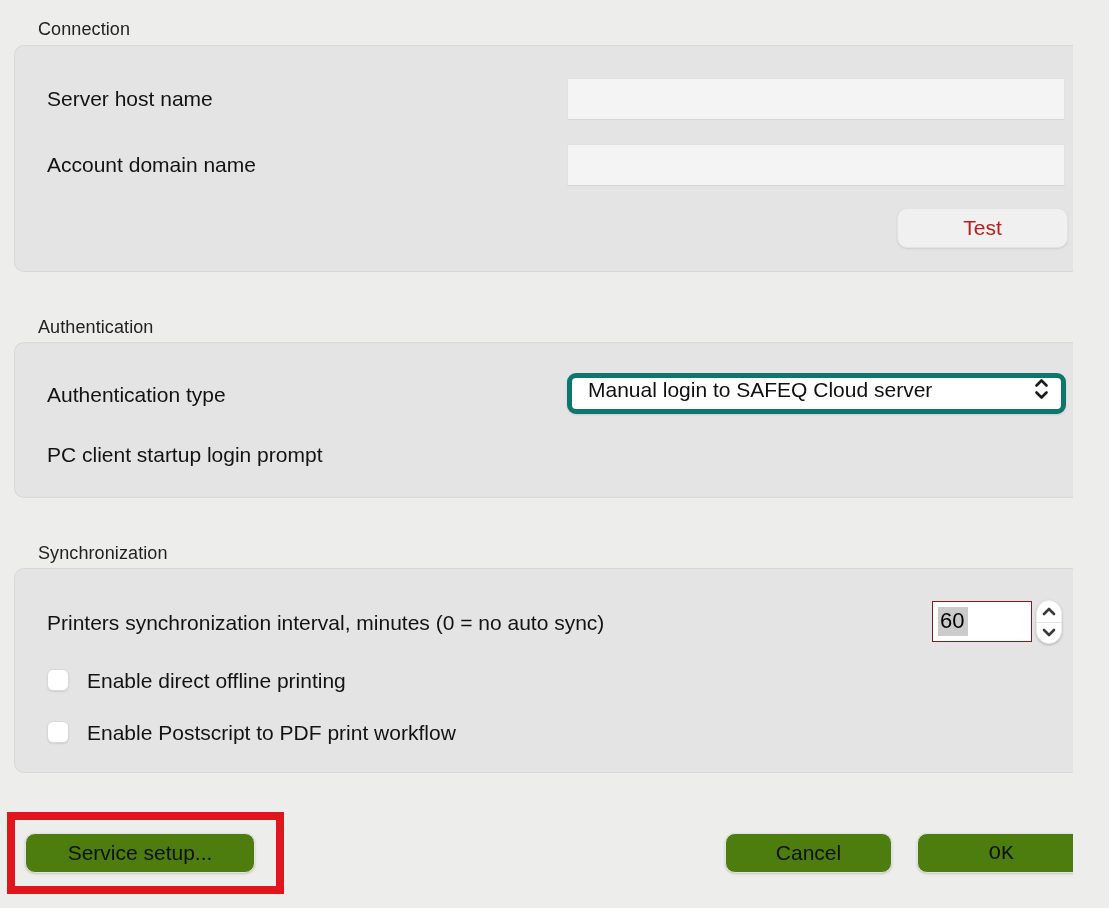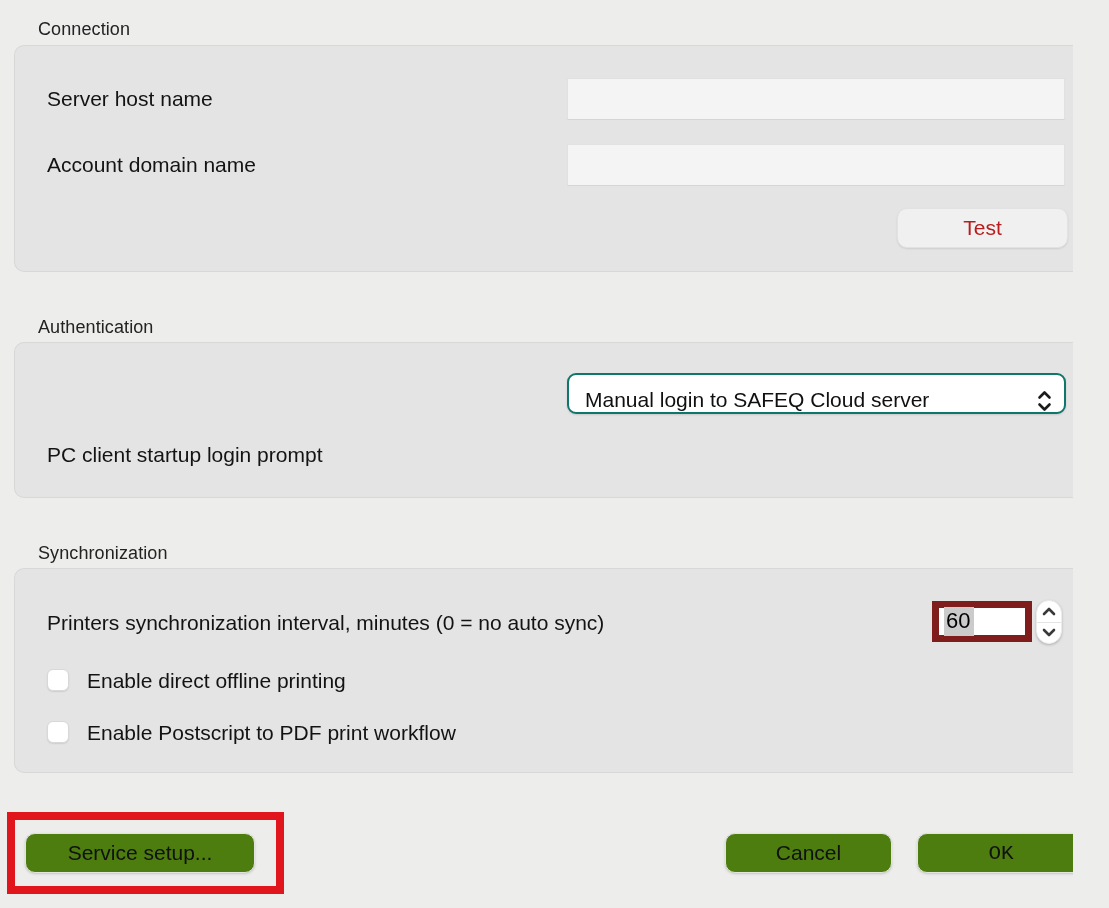--- a/index.html
+++ b/index.html
@@ -53,33 +53,33 @@
   }
   .btn.disabled {
     background:#f0f0f0;
     color:#b91c1c;
     box-shadow:0 1px 2px rgba(0,0,0,0.10);
   }
 
   .dropdown {
     position:absolute; left:567px; width:499px; height:41px;
     background:#ffffff;
-    border:2px solid #0f766e;
+    border:5px solid #0f766e;
     border-radius:9px;
     box-shadow:0 1px 2px rgba(0,0,0,0.12);
-    display:flex; align-items:flex-end;
+    display:flex; align-items:flex-start;
     padding:0 12px 0 16px;
     font-size:21px; color:#101010;
   }
   .dropdown .dd-label { flex:1 1 auto; white-space:nowrap; overflow:hidden; }
   .dropdown .chevron { flex:0 0 auto; display:flex; align-items:center; }
 
   .num-field {
     position:absolute; left:932px; top:601px; width:100px; height:41px;
-    background:#ffffff; border:7px solid #7f1d1d;
+    background:#ffffff; border:1px solid #7f1d1d;
     display:flex; align-items:center;
     padding-left:5px; font-size:22px; color:#000;
   }
   .num-field .selected-text { background:#cbcbcb; padding:1px 4px 2px 2px; }
 
   .stepper {
     position:absolute; left:1036px; top:600px; width:26px; height:44px;
     background:#ffffff; border-radius:13px;
     border:1px solid #ececec;
     box-shadow:0 1px 2.5px rgba(0,0,0,0.22);
@@ -124,20 +124,21 @@
 
   <div class="field-label" style="top:153px;">Account domain name</div>
   <input class="text-input" style="top: 144px;" type="text" value="">
 
   <div class="btn disabled" style="left:897px; top:208px; width:171px;">Test</div>
 
   <div class="section-header" style="top:317px;">Authentication</div>
 
   <div class="panel" style="top:342px; height:156px;"></div>
 
+  <div class="field-label" style="top:383px;">Authentication type</div>
   <div class="dropdown" style="top:373px;">
     <span class="dd-label">Manual login to SAFEQ Cloud server</span>
     <span class="chevron">
       <svg width="15" height="22" viewBox="0 0 15 22">
         <polyline points="2.5,7.5 7.5,2.5 12.5,7.5" fill="none" stroke="#1b1b1b" stroke-width="2.6" stroke-linecap="round" stroke-linejoin="round"></polyline>
         <polyline points="2.5,14.5 7.5,19.5 12.5,14.5" fill="none" stroke="#1b1b1b" stroke-width="2.6" stroke-linecap="round" stroke-linejoin="round"></polyline>
       </svg>
     </span>
   </div>
 

